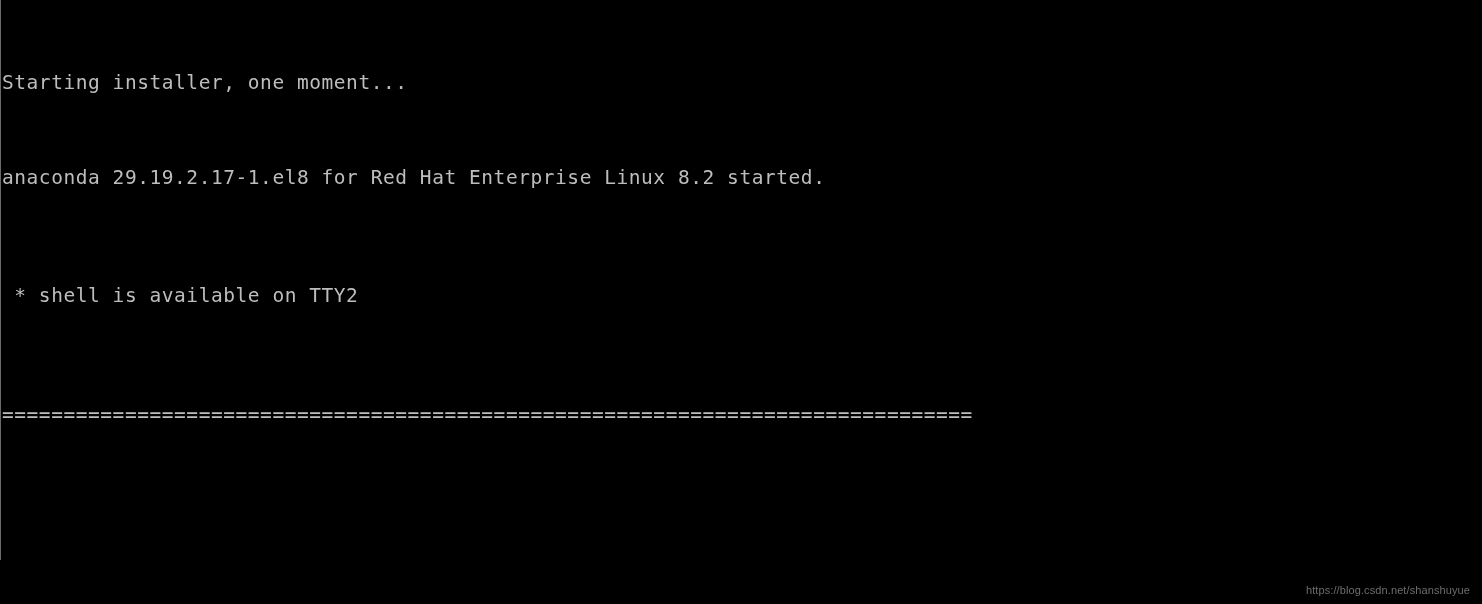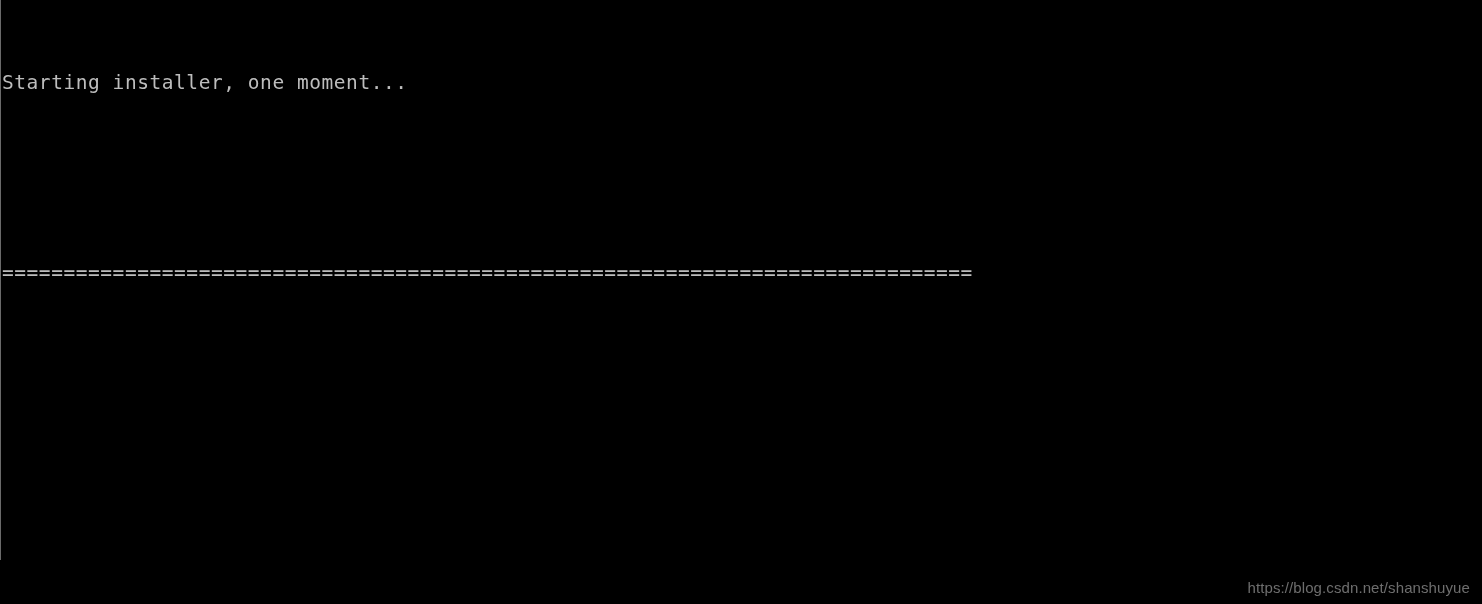--- a/index.html
+++ b/index.html
@@ -61,38 +61,40 @@
     color: #bdbdbd;
     overflow: hidden;
   }
 
   #watermark {
     position: absolute;
     right: 12px;
     bottom: 8px;
     color: #6e6e6e;
     font-family: "Liberation Sans", "DejaVu Sans", sans-serif;
-    font-size: 15px;
+    font-size: 11px;
     letter-spacing: 0.1px;
     white-space: nowrap;
   }
 </style>
 </head>
 <body>
 
 <div id="console-screen">
 
   <div id="left-edge-line"></div>
 
   <div id="terminal-output">
 
     <span class="term-line">Starting installer, one moment...</span>
 
+    <span class="term-line">anaconda 29.19.2.17-1.el8 for Red Hat Enterprise Linux 8.2 started.</span>
 
 
+    <span class="term-line"> * shell is available on TTY2</span>
 
 
     <span class="sep-line">===============================================================================</span>
 
     
 
     
 
     
 

